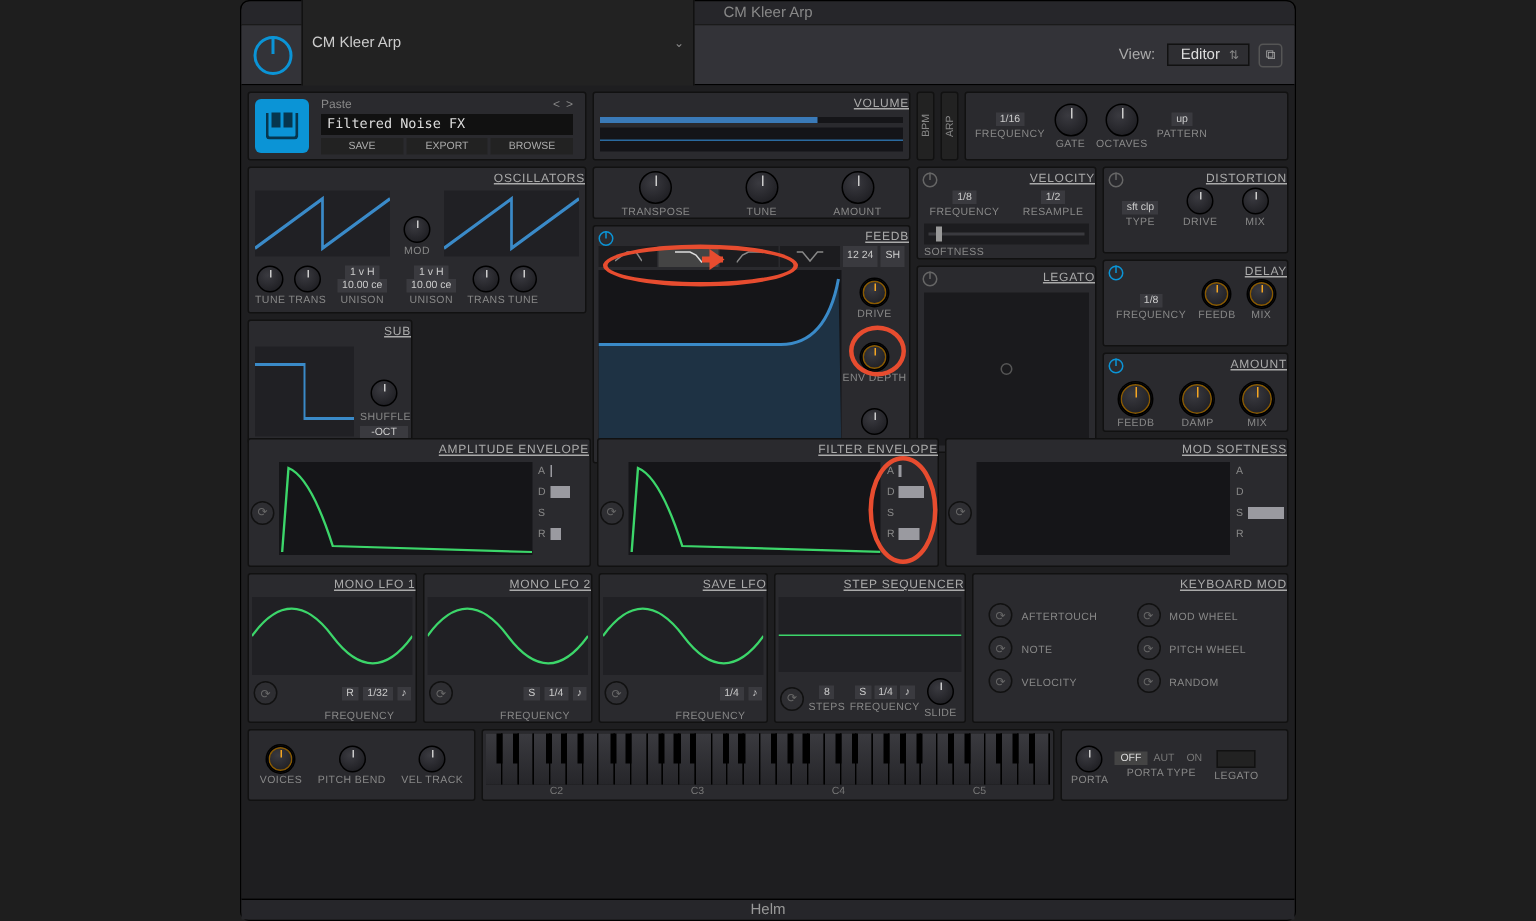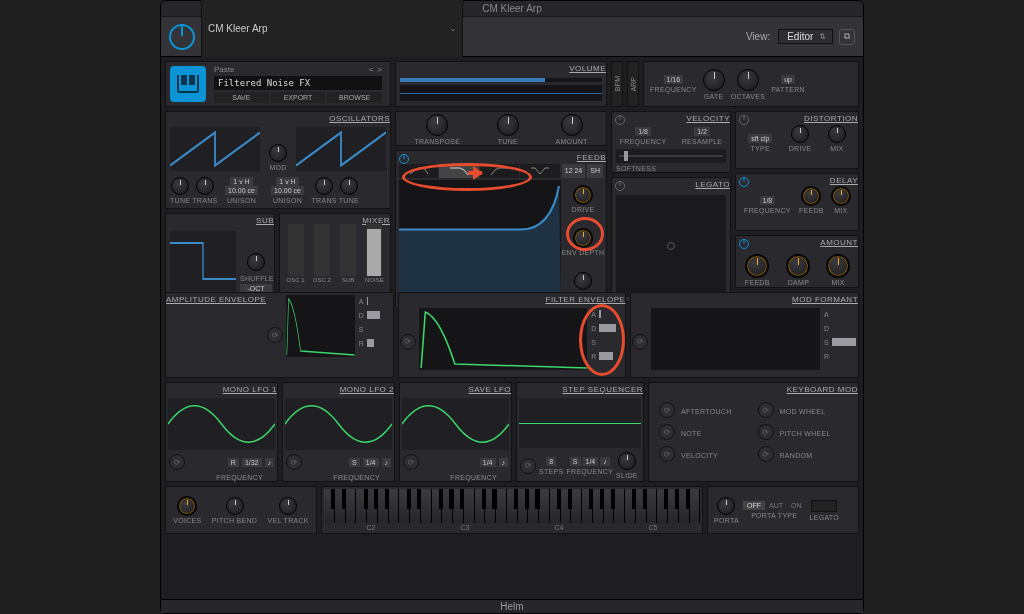--- a/index.html
+++ b/index.html
@@ -262,49 +262,20 @@
                   <polyline points="0,12 50,12 50,48 100,48" fill="none" stroke="#3a8ac8" stroke-width="2"></polyline>
                 </svg>
               </div>
               <div style="width:32px;display:flex;flex-direction:column;justify-content:flex-end;gap:2px">
                 <div class="knob sm" style="margin:0 auto"></div>
                 <div class="klabel">SHUFFLE</div>
                 <div class="valbox">-OCT</div>
               </div>
             </div>
           </div>
-          <div class="panel" style="flex:1">
-            <div class="panel-title">MIXER</div>
-            <div style="display:flex;gap:3px;padding:2px 4px;height:58px;align-items:flex-end">
-              <div style="flex:1">
-                    <div class="mixbar" style="height:52px;margin:0 auto">
-                      <div class="mixbar-fill" style="height:0%"></div>
-                    </div>
-                    <div class="mixlabel">OSC 1</div>
-                  </div>
-              <div style="flex:1">
-                    <div class="mixbar" style="height:52px;margin:0 auto">
-                      <div class="mixbar-fill" style="height:0%"></div>
-                    </div>
-                    <div class="mixlabel">OSC 2</div>
-                  </div>
-              <div style="flex:1">
-                    <div class="mixbar" style="height:52px;margin:0 auto">
-                      <div class="mixbar-fill" style="height:0%"></div>
-                    </div>
-                    <div class="mixlabel">SUB</div>
-                  </div>
-              <div style="flex:1">
-                    <div class="mixbar" style="height:52px;margin:0 auto">
-                      <div class="mixbar-fill" style="height:90%"></div>
-                    </div>
-                    <div class="mixlabel">NOISE</div>
-                  </div>
-            </div>
-          </div>
         </div>
       </div>
 
       <div style="width:212px;display:flex;flex-direction:column;gap:4px">
         <div class="panel" style="height:62px">
           <div style="display:flex;justify-content:space-around;padding-top:2px">
             <div class="knob-col">
                   <div class="knob"></div>
                   <div class="klabel">TRANSPOSE</div>
                 </div>
@@ -459,21 +430,21 @@
             <div class="knob-col">
                   <div class="knob orange"></div>
                   <div class="klabel">MIX</div>
                 </div>
           </div>
         </div>
       </div>
     </div>
 
     <div class="row" style="height:86px">
-      <div class="panel" style="flex:1;display:flex;">
+      <div class="panel" style="flex:1;display:flex;flex-direction:column">
         <div class="panel-title">AMPLITUDE ENVELOPE</div>
         <div style="display:flex;flex:1">
           <div style="width:18px;display:flex;align-items:center;justify-content:center">
                 <div class="mod-btn">⟳</div>
               </div>
           <div class="env-box" style="flex:1">
             <svg viewBox="0 0 160 62" preserveAspectRatio="none" style="width:100%;height:100%">
               <path d="M2,60 L6,4 Q20,10 34,56 L160,60" fill="none" stroke="#3cd66a" stroke-width="1.5"></path>
             </svg>
           </div>
@@ -539,21 +510,21 @@
                   <div class="adsr-lbl">R</div>
                   <div class="adsr-bar">
                     <div class="adsr-fill" style="width:55%"></div>
                   </div>
                 </div>
           </div>
         </div>
         <div class="annot" style="right:0px;top:11px;width:46px;height:72px"></div>
       </div>
       <div class="panel" style="flex:1;display:flex;flex-direction:column">
-        <div class="panel-title">MOD FORMANT</div>
+        <div class="panel-title">MOD SOFTNESS</div>
         <div style="display:flex;flex:1">
           <div style="width:18px;display:flex;align-items:center;justify-content:center">
                 <div class="mod-btn">⟳</div>
               </div>
           <div class="env-box" style="flex:1"></div>
           <div class="adsr-col">
             <div class="adsr-row">
                   <div class="adsr-lbl">A</div>
                   <div class="adsr-bar"></div>
                 </div>

